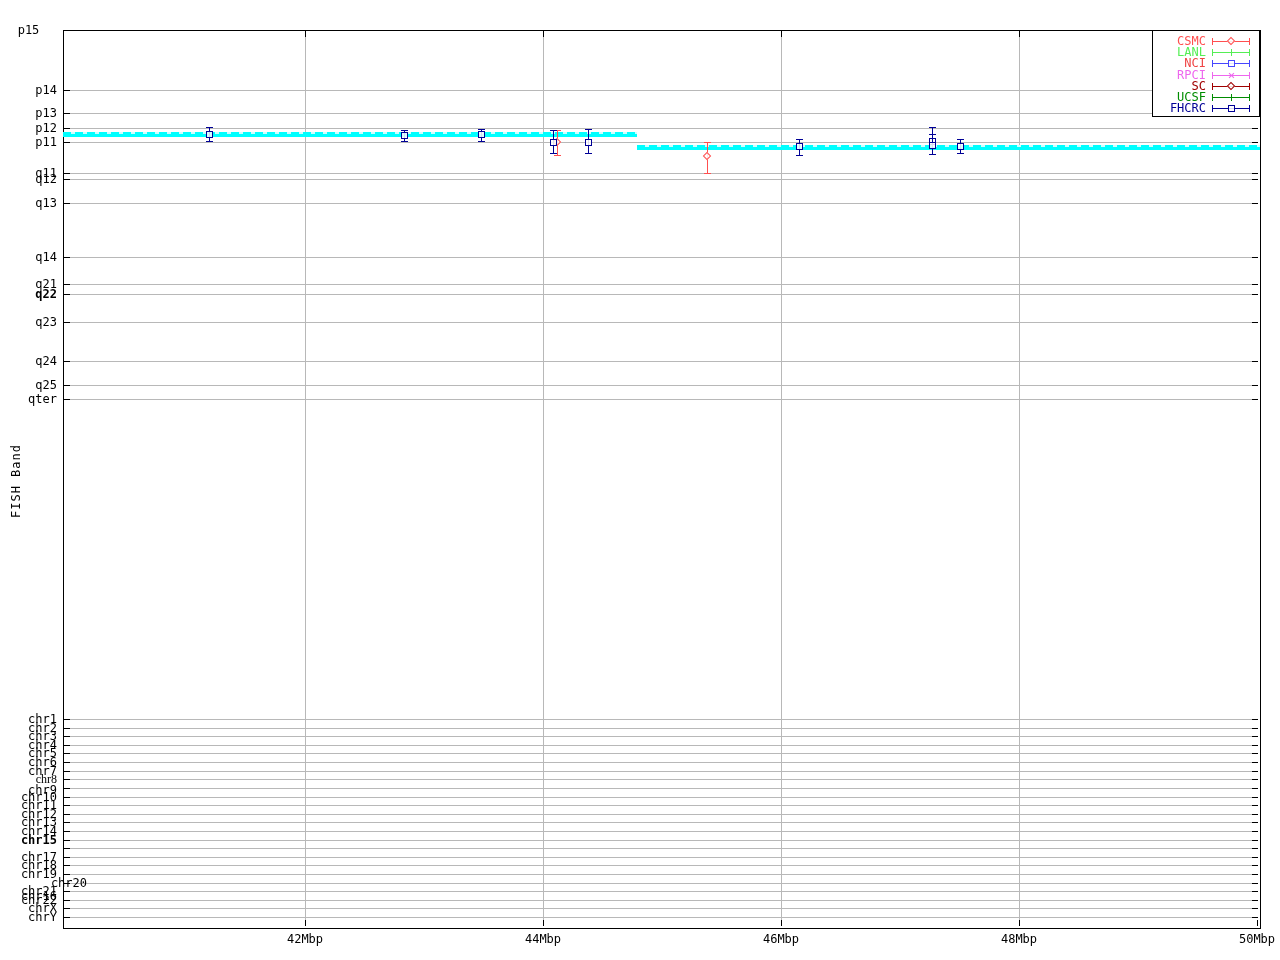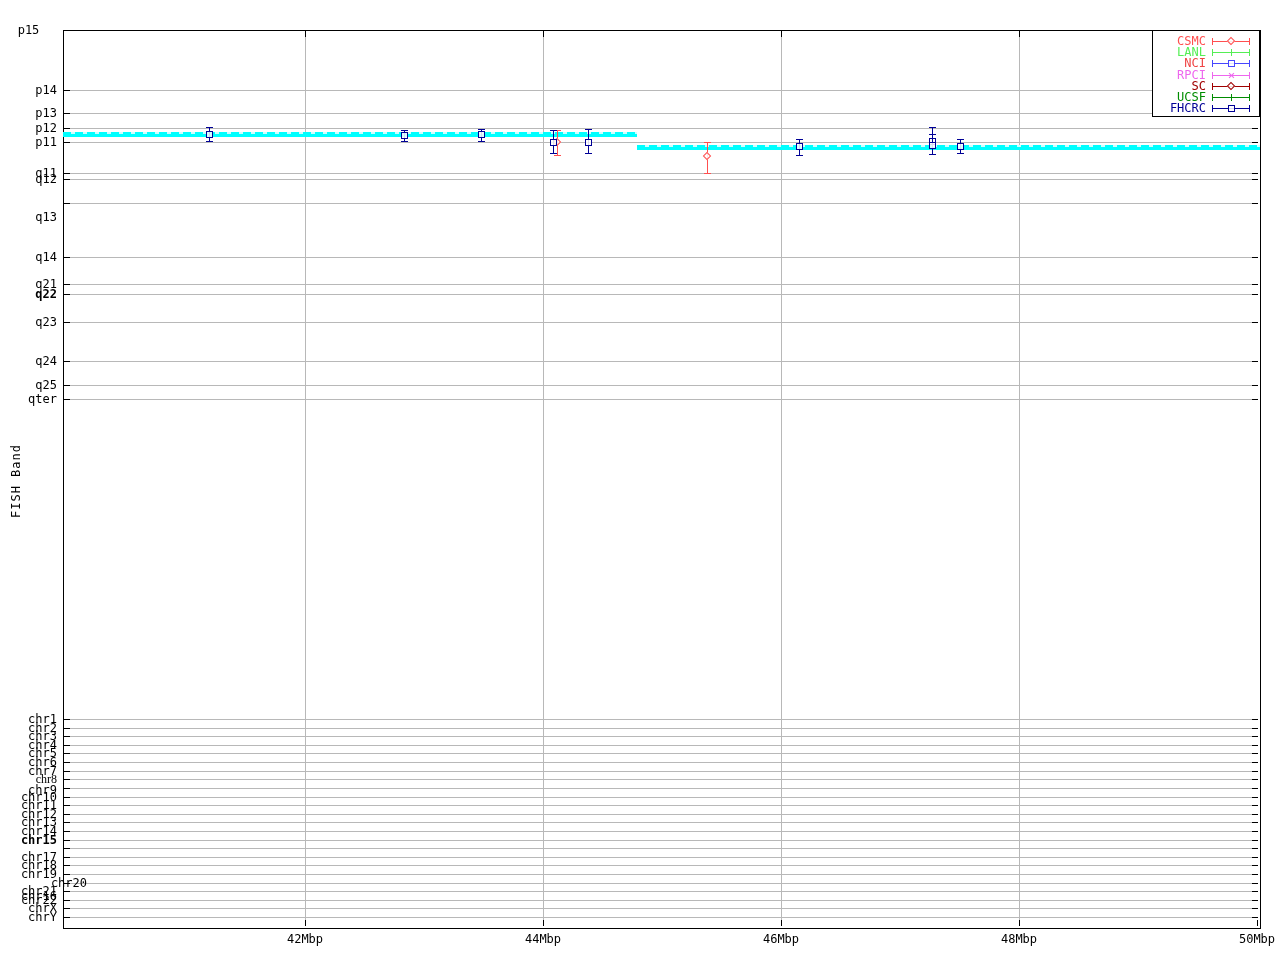--- a/index.html
+++ b/index.html
@@ -245,21 +245,21 @@
       <div class="tick abs" style="left: 1257px; top: 920px; width: 1px; height: 6px;"></div>
     </div>
   <div id="label-layer" class="abs" style="left:0;top:0;">
       <div class="ytick-label abs" style="left: 0px; top: 25px; width: 57px; text-align: center;">p15</div>
       <div class="ytick-label abs" style="left: 0px; top: 85px; width: 57px;">p14</div>
       <div class="ytick-label abs" style="left: 0px; top: 108px; width: 57px;">p13</div>
       <div class="ytick-label abs" style="left: 0px; top: 123px; width: 57px;">p12</div>
       <div class="ytick-label abs" style="left: 0px; top: 137px; width: 57px;">p11</div>
       <div class="ytick-label abs" style="left: 0px; top: 168px; width: 57px;">q11</div>
       <div class="ytick-label abs" style="left: 0px; top: 174px; width: 57px;">q12</div>
-      <div class="ytick-label abs" style="left: 0px; top: 212px; width: 57px; text-align: right;">q13</div>
+      <div class="ytick-label abs" style="left: 0px; top: 198px; width: 57px; text-align: right;">q13</div>
       <div class="ytick-label abs" style="left: 0px; top: 252px; width: 57px;">q14</div>
       <div class="ytick-label abs" style="left: 0px; top: 279px; width: 57px;">q21</div>
       <div class="ytick-label abs" style="left: 0px; top: 289px; width: 57px; font-weight: bold;">q22</div>
       <div class="ytick-label abs" style="left: 0px; top: 317px; width: 57px;">q23</div>
       <div class="ytick-label abs" style="left: 0px; top: 356px; width: 57px;">q24</div>
       <div class="ytick-label abs" style="left: 0px; top: 380px; width: 57px;">q25</div>
       <div class="ytick-label abs" style="left: 0px; top: 394px; width: 57px;">qter</div>
       <div class="ytick-label abs" style="left: 0px; top: 714px; width: 57px;">chr1</div>
       <div class="ytick-label abs" style="left: 0px; top: 723px; width: 57px;">chr2</div>
       <div class="ytick-label abs" style="left: 0px; top: 731px; width: 57px;">chr3</div>

